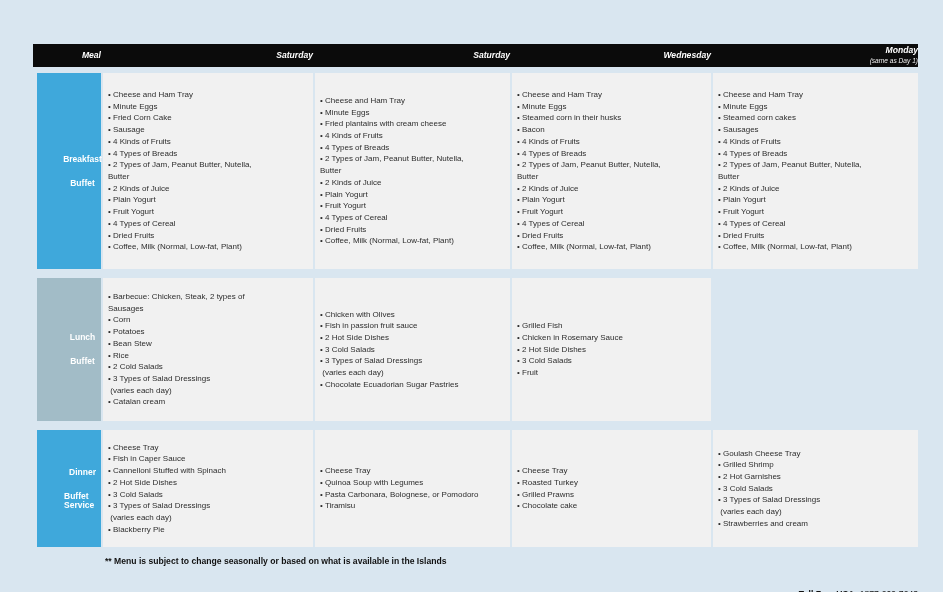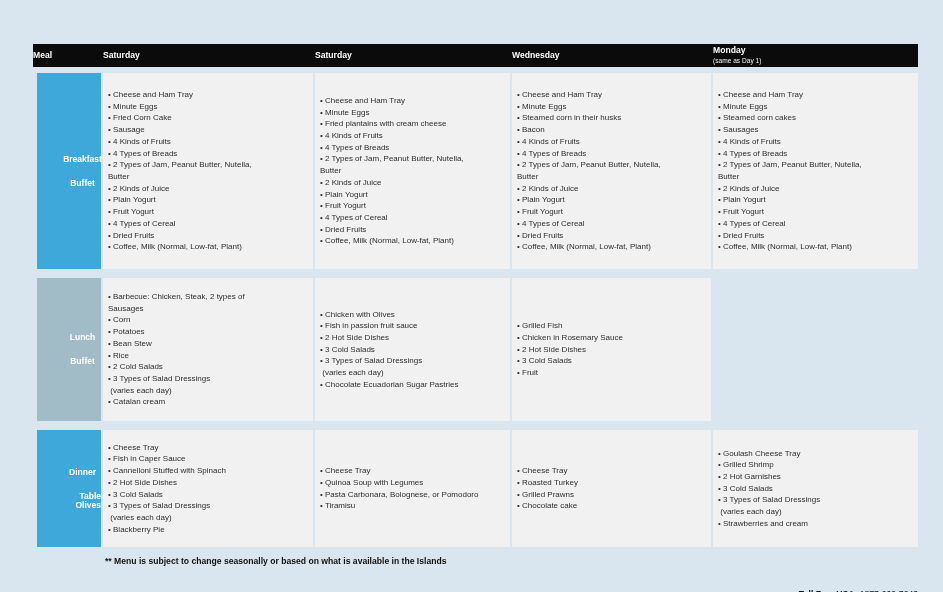--- a/index.html
+++ b/index.html
@@ -18,35 +18,35 @@
     grid-template-columns:68px 210px 195px 199px 205px;
     column-gap:2px;
   }
   
   .header-row{
     background:#0b0b0b;
     height:23px;
     align-items:center;
   }
   .hcell{
-    color:#ffffff;font-weight:bold;font-size:8.6px;text-align:left;
-    display:flex;flex-direction:column;justify-content:center;line-height:9px;
+    color:#ffffff;font-weight:bold;font-size:8.6px;text-align:right;
+    display:flex;flex-direction:column;justify-content:center;line-height:9px;font-style:italic;
   }
   .hcell .sub{font-weight:normal;font-size:6.6px;margin-top:1px;color:#f2f2f2;}
   
   .menu-row{margin-top:6px;}
   .menu-row + .menu-row{margin-top:9px;}
   .row-breakfast{min-height:196px;}
   .row-lunch{min-height:143px;}
   .row-dinner{min-height:117px;}
   .label-cell{
     margin-left:4px;
     display:flex;flex-direction:column;align-items:center;justify-content:center;
     row-gap:15px;
-    color:#ffffff;font-weight:bold;font-size:8.5px;text-align:right;line-height:9px;padding-left:27px;
+    color:#ffffff;font-weight:bold;font-size:8.5px;text-align:left;line-height:9px;padding-left:27px;
   }
   .label-blue{background:#3fa8db;}
   .label-muted{background:#a2bcc7;}
   .menu-cell{
     background:#f1f1f1;
     display:flex;flex-direction:column;justify-content:center;
     padding:6px 8px 6px 5px;box-sizing:border-box;
   }
   .menu-lines{
     font-size:8px;line-height:11.7px;color:#2d2d2d;
@@ -193,21 +193,21 @@
 • Chicken in Rosemary Sauce
 • 2 Hot Side Dishes
 • 3 Cold Salads
 • Fruit</div>
       </div>
   </div>
 
   <div class="grid-row menu-row row-dinner">
     <div class="label-cell label-blue">
       <span>Dinner</span>
-      <span>Table Olives</span>
+      <span>Buffet Service</span>
     </div>
     <div class="menu-cell">
         <div class="menu-lines">• Cheese Tray
 • Fish in Caper Sauce
 • Cannelloni Stuffed with Spinach
 • 2 Hot Side Dishes
 • 3 Cold Salads
 • 3 Types of Salad Dressings
  (varies each day)
 • Blackberry Pie</div>

